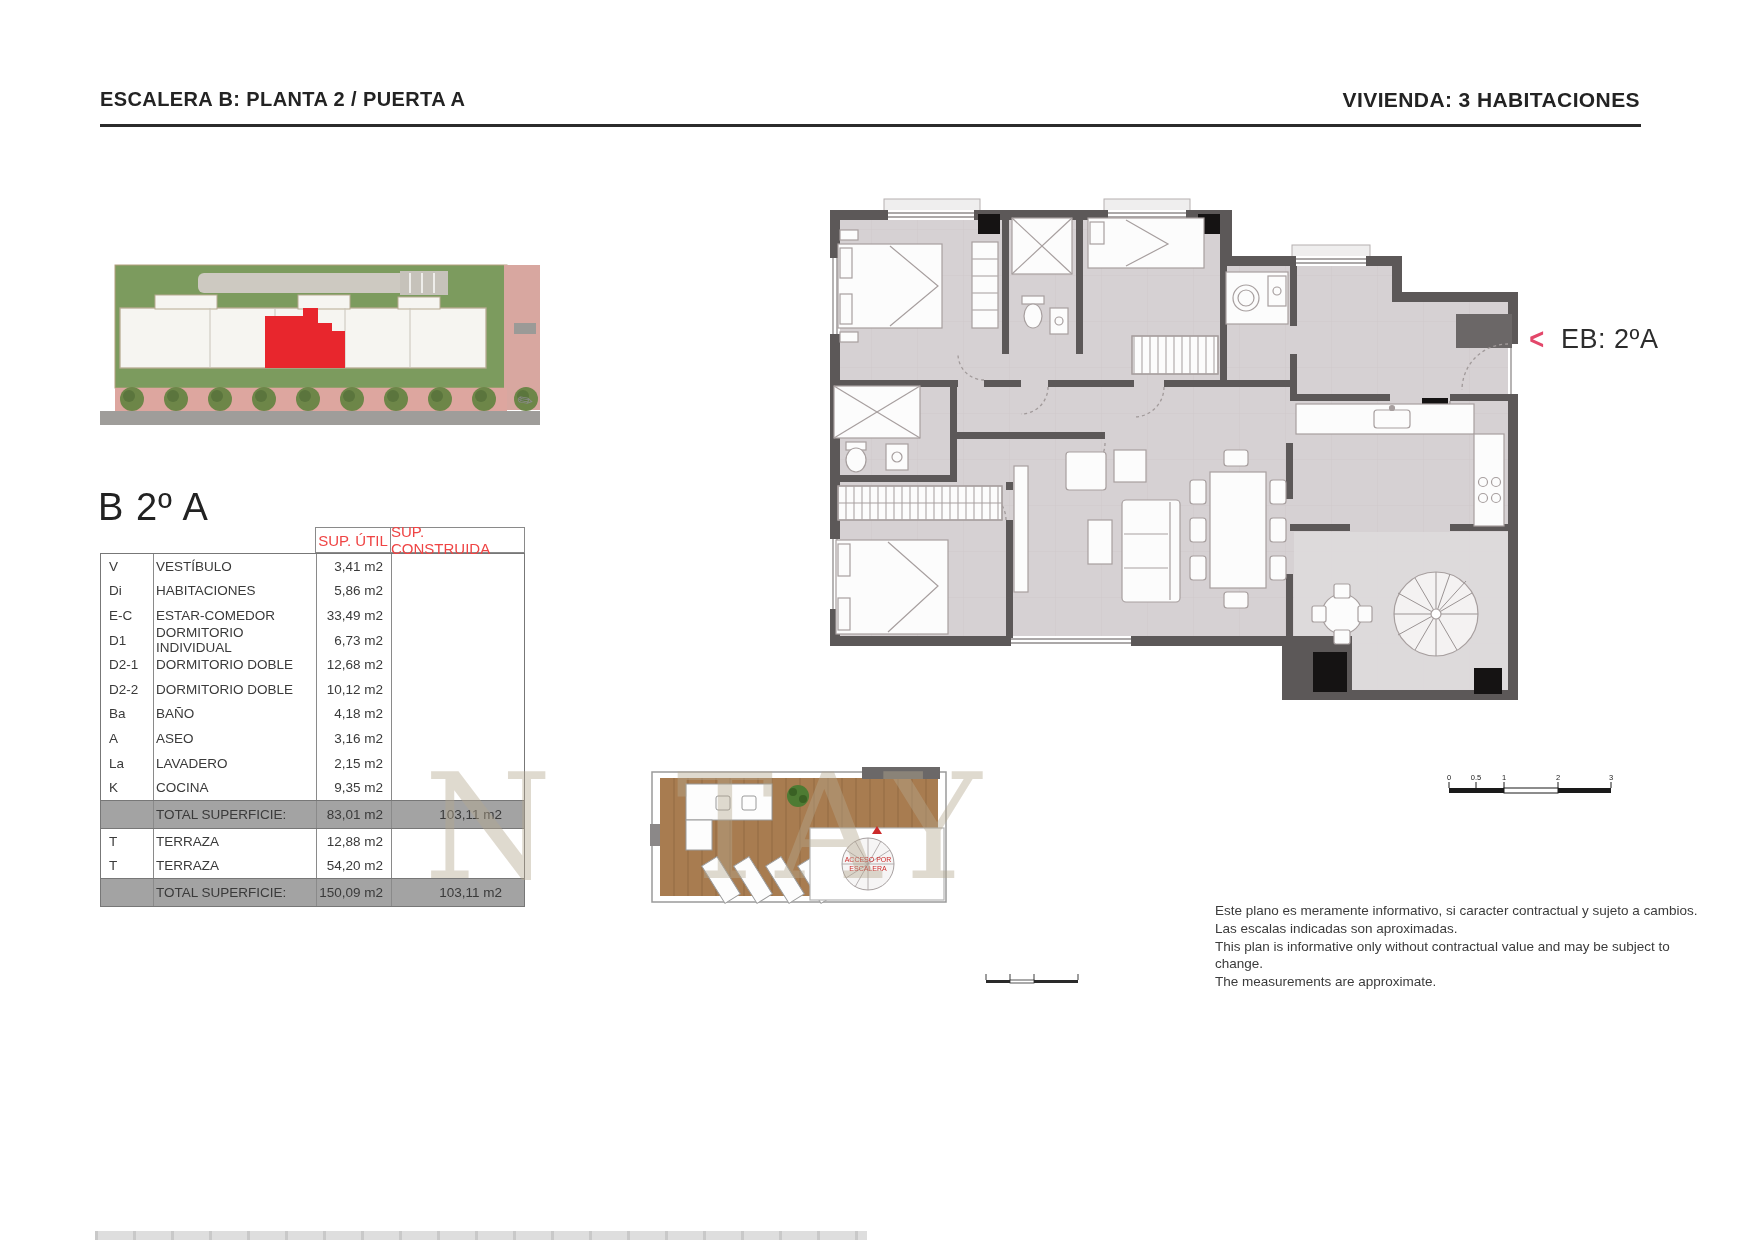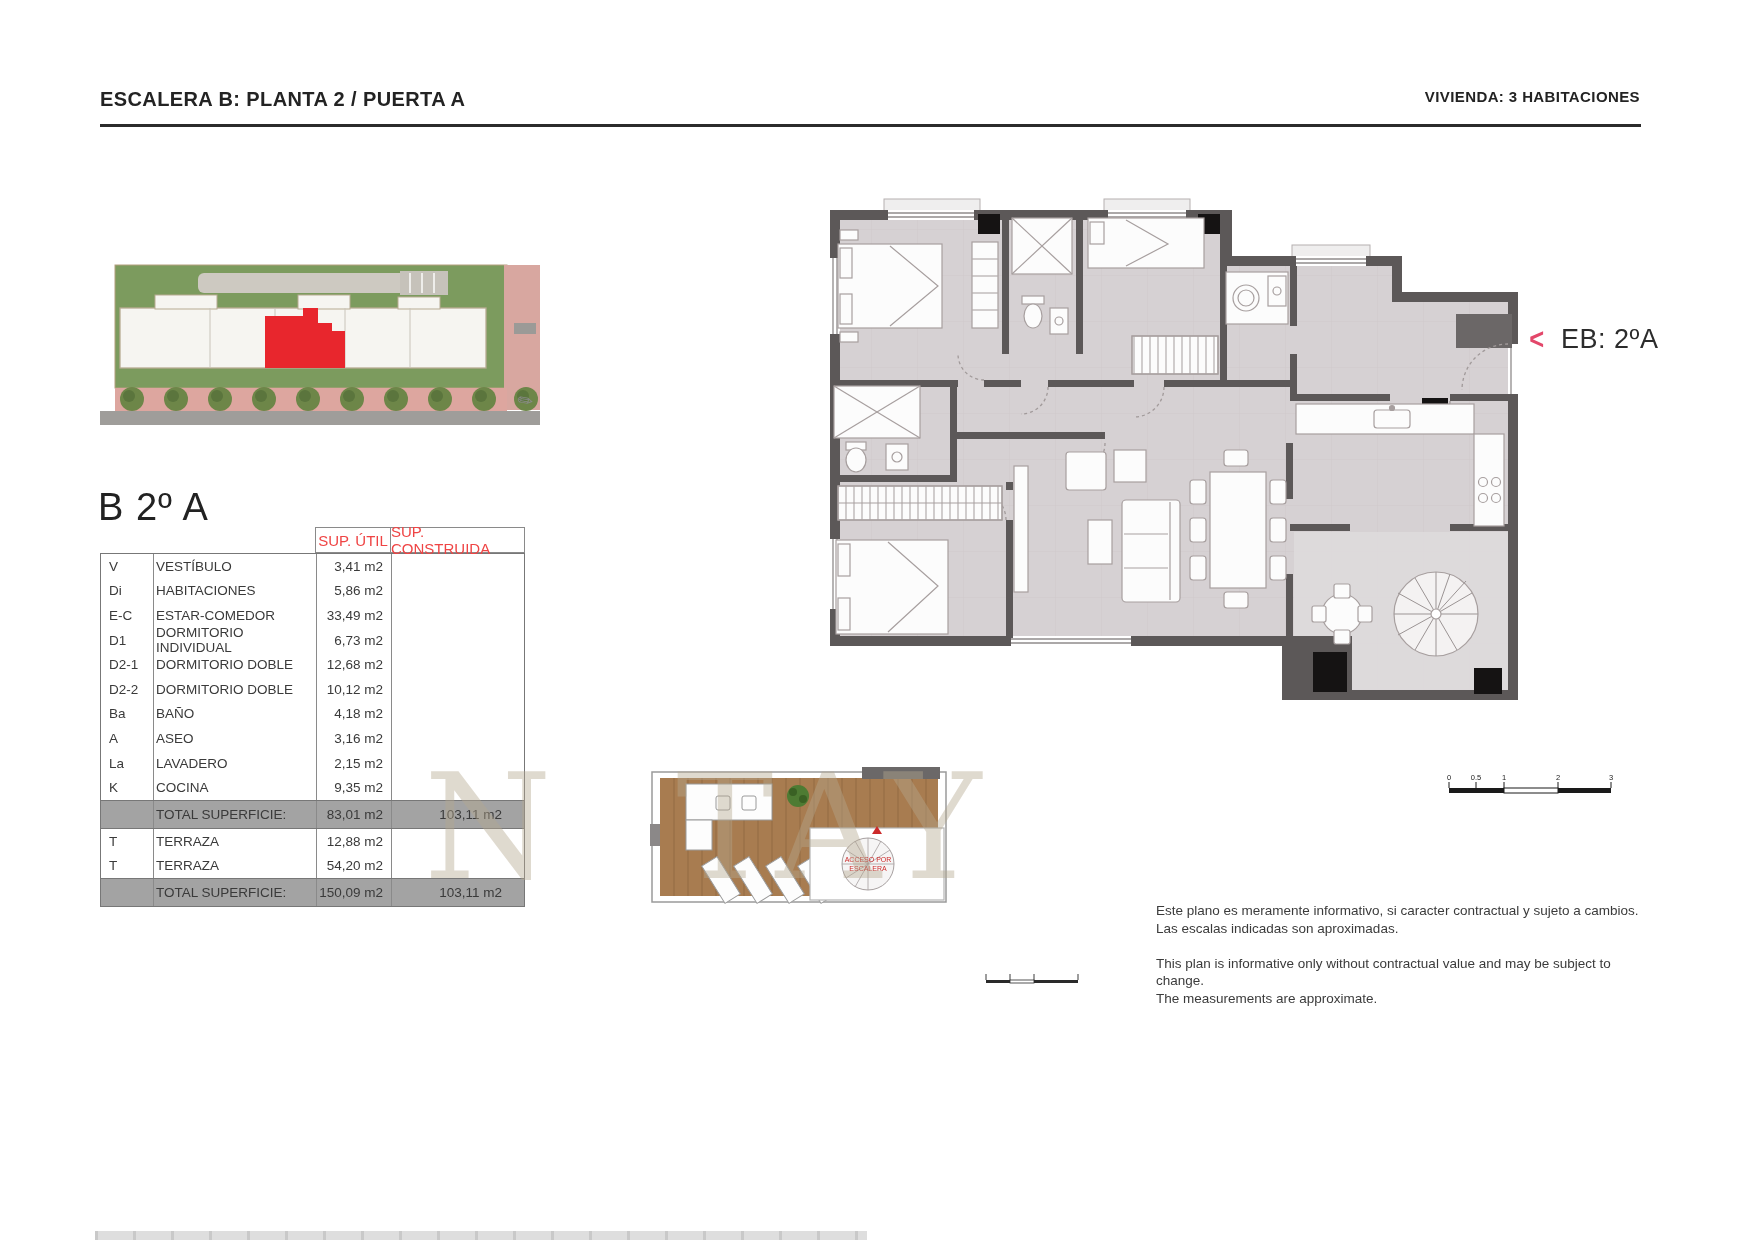--- a/index.html
+++ b/index.html
@@ -3,21 +3,21 @@
 <meta charset="utf-8">
 <style>
   html,body{margin:0;padding:0;background:#fff;}
   .canvas{position:relative;width:1755px;height:1240px;background:#ffffff;
           font-family:"Liberation Sans",sans-serif;overflow:hidden;}
 
   
   .h-left{position:absolute;left:100px;top:88px;font-size:20px;font-weight:bold;
           letter-spacing:.4px;color:#232323;white-space:nowrap;}
   .h-right{position:absolute;left:1128px;top:88px;width:512px;text-align:right;
-           font-size:15px;font-weight:bold;letter-spacing:.4px;color:#232323;white-space:nowrap;}
+           font-size:21px;font-weight:bold;letter-spacing:.4px;color:#232323;white-space:nowrap;}
   .h-rule{position:absolute;left:100px;top:124px;width:1541px;height:3px;background:#2b2b2b;}
 
   
   .unit-title{position:absolute;left:98px;top:486px;font-size:38px;font-weight:normal;
               color:#222;letter-spacing:1px;}
 
   
   .tbl{position:absolute;left:100px;top:527px;width:425px;font-size:13.5px;color:#3a3a3a;}
   .tbl-head{margin-left:215px;width:210px;border:1px solid #8a8a8a;display:flex;
             box-sizing:border-box;height:26px;}
@@ -37,23 +37,23 @@
            align-items:center;justify-content:flex-end;}
   .trow.total{background:#a3a3a3;height:27px;border-top:1.5px solid #777;border-bottom:1.5px solid #777;}
 
   
   .eb-label{position:absolute;left:1528px;top:322px;display:flex;align-items:center;
             font-size:27px;color:#2c2c2c;letter-spacing:.5px;}
   .eb-label .chev{color:#e3476a;font-weight:bold;margin-right:15px;font-size:30px;
                   transform:scaleX(.85);}
 
   
-  .disclaimer{position:absolute;left:1156px;top:902px;width:500px;font-size:13.5px;
+  .disclaimer{position:absolute;left:1215px;top:902px;width:500px;font-size:13.5px;
               color:#3b3b3b;line-height:1.32;}
-  .disclaimer .block2{margin-top:17px;}
+  .disclaimer .block2{}
 
   
   .watermark{position:absolute;left:424px;top:742px;font-family:"DejaVu Serif",serif;
              font-size:146px;color:#b5a88f;opacity:.42;letter-spacing:10px;word-spacing:58px;
              z-index:6;pointer-events:none;white-space:nowrap;}
 
   
   .footer-strip{position:absolute;left:95px;top:1231px;width:772px;height:9px;
                 background:repeating-linear-gradient(90deg,#c9c9c9 0 3px,#dedede 3px 38px);}
 

